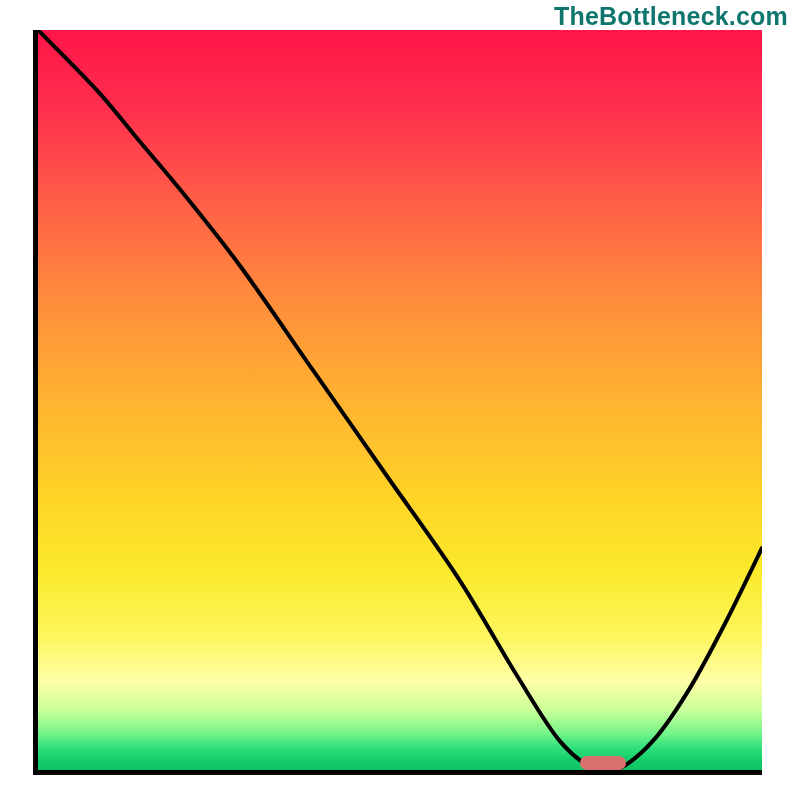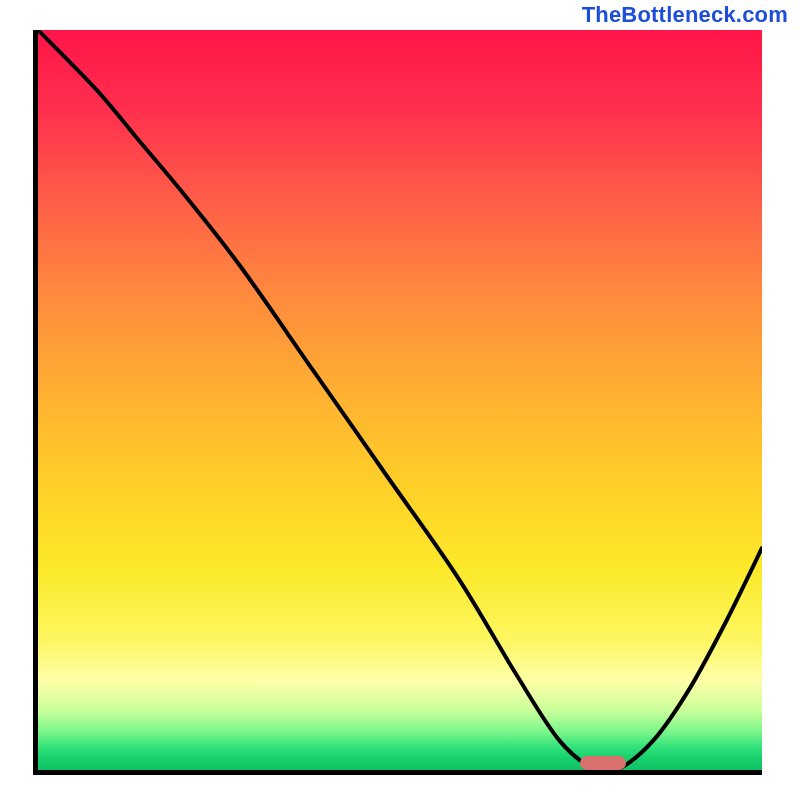--- a/index.html
+++ b/index.html
@@ -13,23 +13,23 @@
   .canvas {
     position: relative;
     width: 800px;
     height: 800px;
     overflow: hidden;
   }
   .watermark {
     position: absolute;
     top: 2px;
     right: 12px;
-    font-size: 22px;
+    font-size: 25px;
     font-weight: 600;
-    color: #1d4ed8;
+    color: #0f766e;
     letter-spacing: 0.2px;
     z-index: 5;
   }
   .plot-area {
     position: absolute;
     left: 38px;
     top: 30px;
     width: 724px;
     height: 740px;
     

